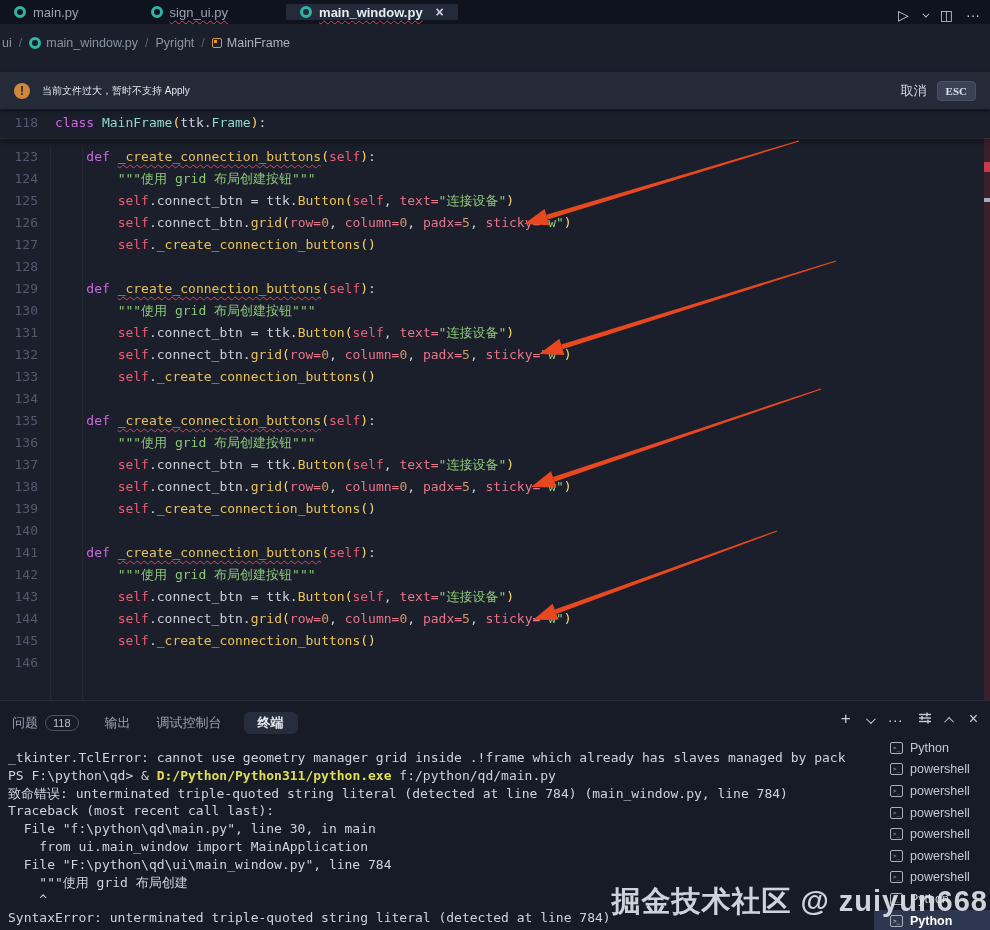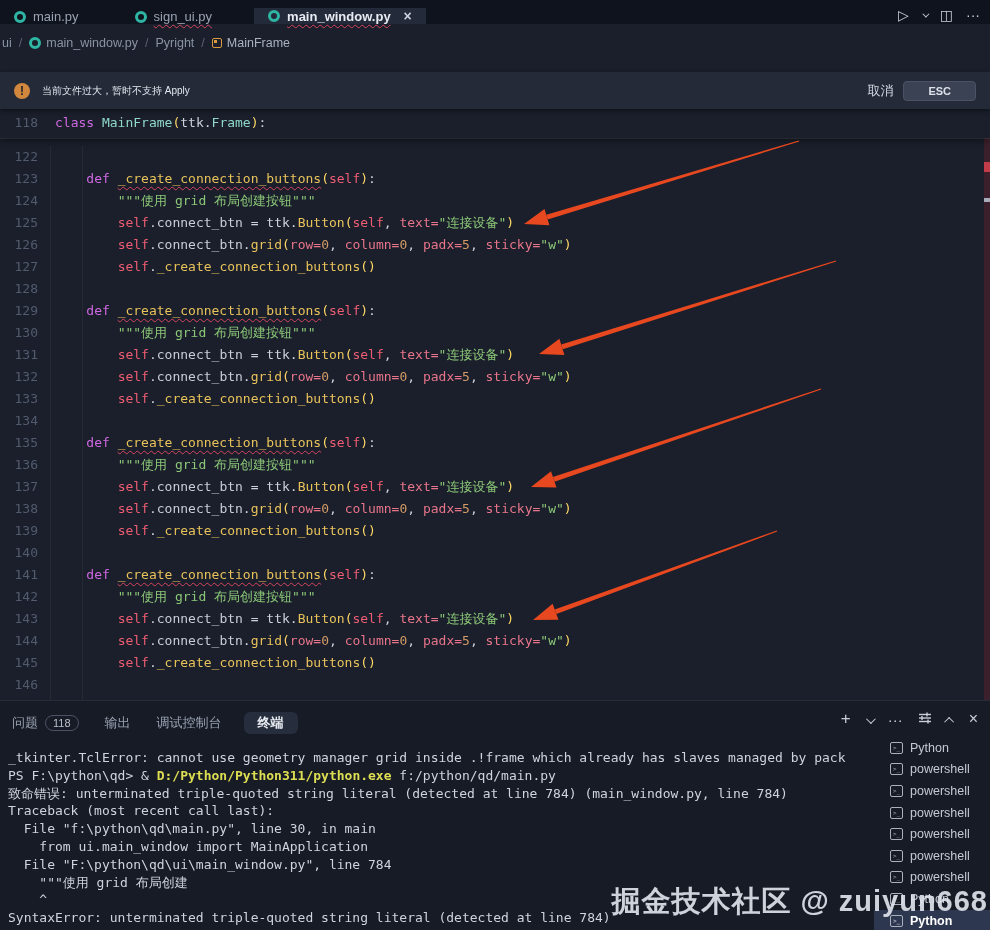--- a/index.html
+++ b/index.html
@@ -1,20 +1,20 @@
 <!DOCTYPE html>
 <html style="--bg_editor: #1a1f2b; --bg_chrome: #0f131d; --bg_tab_active: #232a3a; --bg_banner: #242a38; --bg_panel: #171b26; --fg_default: #ccd1db; --fg_dim: #9aa2b1; --ln: #525b6e; --kw: #cf68e1; --fn: #e8c25a; --paren: #ffd866; --self: #ef5d73; --param: #e8758a; --cls: #8fd8c8; --str: #8cc878; --num: #d19a66; --prop: #c8ccd6; --error_squiggle: #d6455f; --arrow: #e8481f; --banner_icon: #d1873c; --term_fg: #ced3dd; --term_yellow: #dede52; --badge_border: #4a5264; --esc_bg: #3a4254; --sel_row: #2e3750;"><head>
 <meta charset="utf-8">
 <style>
   html,body{margin:0;padding:0;background:#0c0f17;}
   .app{position:relative;width:990px;height:930px;overflow:hidden;background:var(--bg_editor);
        font-family:"Liberation Sans", sans-serif; color:var(--fg_default);}
   
   .tabbar{position:absolute;left:0;top:0;width:990px;height:24px;background:var(--bg_chrome);
-          display:flex;align-items:flex-end;}
+          display:flex;align-items:center;gap:16px;}
   .tab{display:flex;align-items:center;gap:7px;padding:0 14px;font-size:13px;color:var(--fg_dim);
        cursor:pointer;}
   .tab.spaced{margin-left:28px;}
   .tab.active{background:var(--bg_tab_active);color:#e8ebf2;font-weight:bold;}
   .pyicon{width:6px;height:6px;border:3px solid #2fb5a3;border-radius:50%;display:inline-block;flex:0 0 auto;}
   .sq{text-decoration:underline;text-decoration-style:wavy;text-decoration-color:var(--error_squiggle);
       text-decoration-thickness:1px;text-underline-offset:3px;}
   .tab-close{margin-left:6px;color:#cdd2dc;font-size:14px;font-weight:bold;}
   .ed-actions{position:absolute;right:10px;top:0;height:30px;display:flex;align-items:center;gap:13px;
               color:#c9ced8;font-size:14px;}
@@ -32,21 +32,21 @@
   .clsicon::after{content:"";position:absolute;left:1px;top:1px;width:3px;height:3px;background:#dc9a3e;}
   
   .banner{position:absolute;left:0;top:72px;width:990px;height:37px;background:var(--bg_banner);
           display:flex;align-items:center;box-shadow:0 2px 5px rgba(0,0,0,.45);z-index:4;}
   .banner-icon{width:16px;height:16px;border-radius:50%;background:var(--banner_icon);color:#1a1f2b;
                font-weight:bold;font-size:12px;line-height:16px;text-align:center;margin:0 12px 0 14px;flex:0 0 auto;}
   .banner-msg{font-size:10px;color:#e2e6ed;}
   .banner-right{margin-left:auto;display:flex;align-items:center;gap:10px;padding-right:14px;}
   .banner-cancel{font-size:13px;color:#d3d8e1;cursor:pointer;}
   .esc-badge{background:var(--esc_bg);color:#dde1e9;font-size:11px;font-weight:bold;border-radius:4px;
-             padding:3px 24px;border:1px solid #4a5266;}
+             padding:3px 8px;border:1px solid #4a5266;font-family:Liberation Serif, serif;}
   
   .editor{position:absolute;left:0;top:108px;width:990px;height:592px;background:var(--bg_editor);overflow:hidden;}
   .code-line{display:flex;height:22px;line-height:22px;font-family:"DejaVu Sans Mono", monospace;font-size:13px;}
   .ln{flex:0 0 30px;text-align:right;color:var(--ln);padding-left:8px;}
   .code-text{white-space:pre;padding-left:17px;}
   .sticky-line{position:absolute;left:0;top:0;width:990px;height:30px;background:var(--bg_editor);
                box-shadow:0 1px 0 rgba(255,255,255,.08),0 4px 7px rgba(0,0,0,.35);z-index:2;}
   .sticky-line .code-line{height:30px;line-height:30px;}
   .code-lines{position:absolute;left:0;top:38px;width:990px;}
   .indent-guide{position:absolute;top:38px;bottom:0;width:1px;background:rgba(255,255,255,.05);}
@@ -138,24 +138,20 @@
       <span class="banner-cancel">取消</span>
       <span class="esc-badge">ESC</span>
     </span>
   </div>
 
   <div class="editor">
     <div class="indent-guide" style="left:50px"></div>
     <div class="indent-guide" style="left:82px"></div>
     <div class="code-lines" id="code-lines">
         <div class="code-line">
-          <span class="ln">122</span>
-          <span class="code-text"></span>
-        </div>
-        <div class="code-line">
           <span class="ln">123</span>
           <span class="code-text"><span class="c-t">    </span><span class="c-kw">def </span><span class="c-fn sq">_create_connection_buttons</span><span class="c-paren">(</span><span class="c-self">self</span><span class="c-paren">)</span><span class="c-t">:</span></span>
         </div>
         <div class="code-line">
           <span class="ln">124</span>
           <span class="code-text"><span class="c-t">        </span><span class="c-str">"""使用 grid 布局创建按钮"""</span></span>
         </div>
         <div class="code-line">
           <span class="ln">125</span>
           <span class="code-text"><span class="c-t">        </span><span class="c-self">self</span><span class="c-prop">.connect_btn</span><span class="c-t"> = </span><span class="c-t">ttk.</span><span class="c-fn">Button</span><span class="c-paren">(</span><span class="c-self">self</span><span class="c-t">, </span><span class="c-param">text</span><span class="c-param">=</span><span class="c-str">"连接设备"</span><span class="c-paren">)</span></span>

